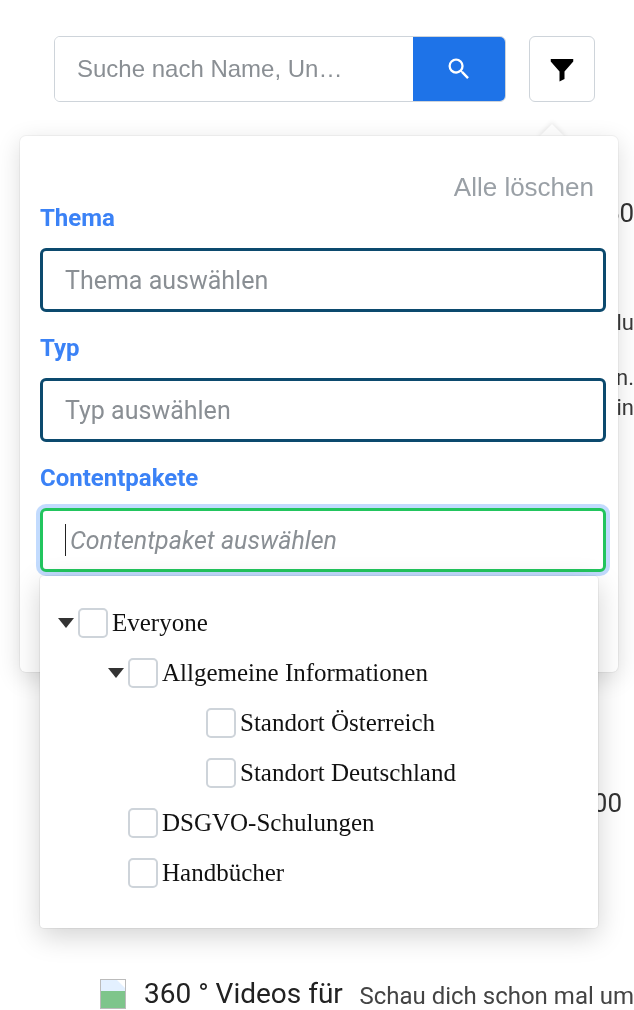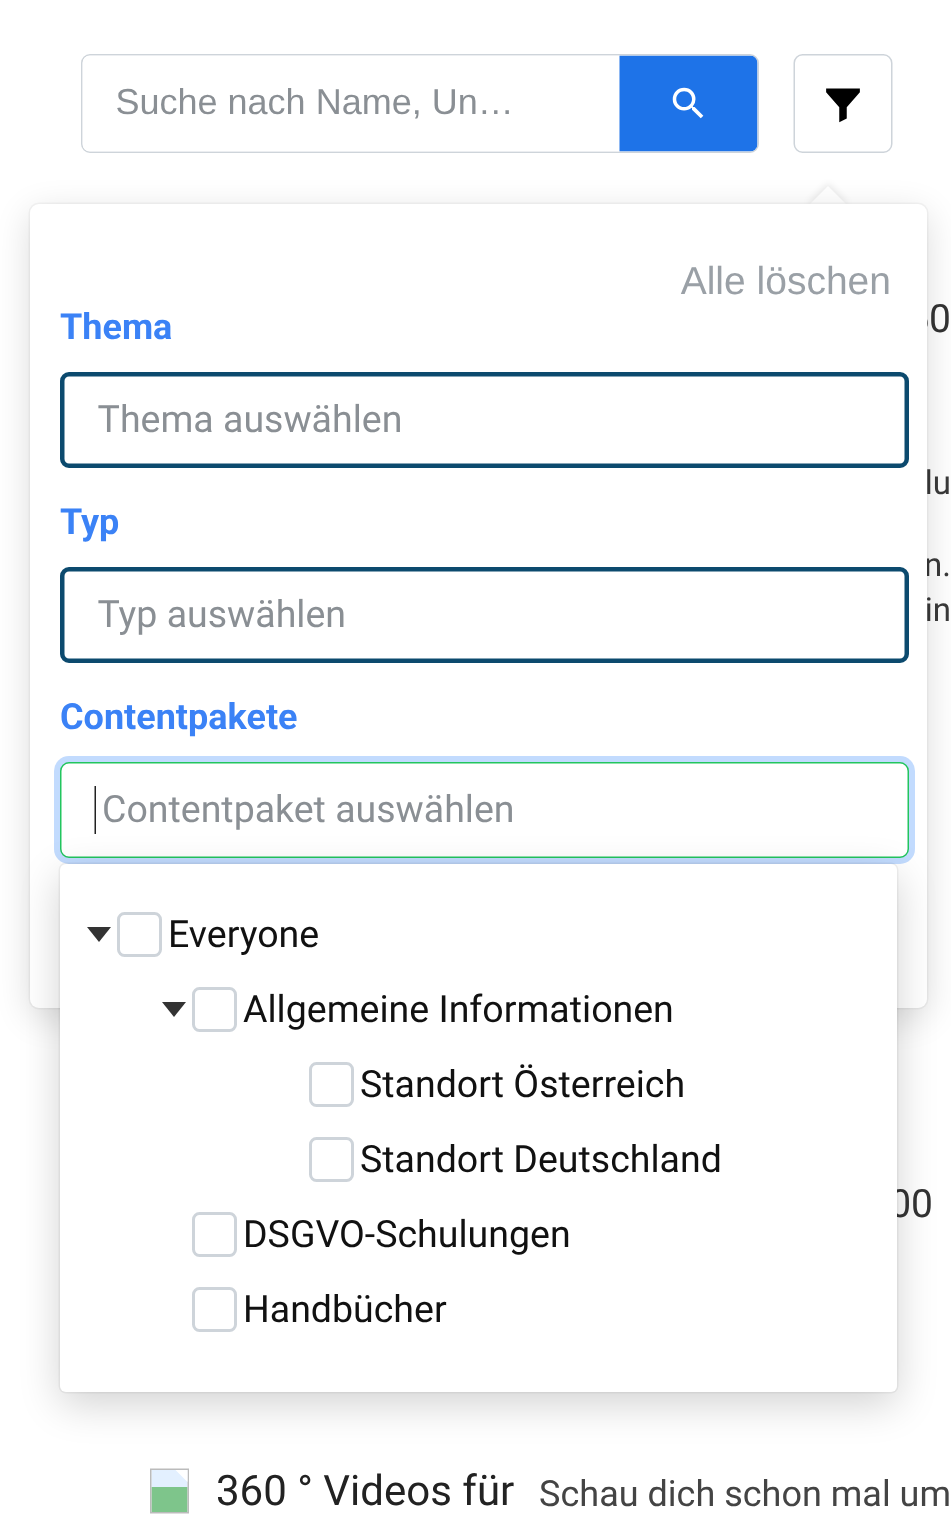--- a/index.html
+++ b/index.html
@@ -141,22 +141,23 @@
       border-radius: 6px;
       padding: 0 22px;
       font-size: 25px;
       color: #8a8f94;
       background: #fff;
       display: flex;
       align-items: center;
       cursor: pointer;
     }
     .select-box.focused {
-      border: 1px solid #22c55e;
+      border: 3px solid #22c55e;
       box-shadow: 0 0 0 4px rgba(13,110,253,0.25);
+      font-style: italic;
     }
     .select-box.focused .cursor-bar {
       display: inline-block;
       width: 1px; height: 32px;
       background: #222;
       margin-right: 4px;
     }
     .tree-dropdown {
       position: absolute;
       left: 20px;
@@ -167,20 +168,21 @@
       padding: 22px 18px 30px 18px;
       margin-top: 4px;
     }
     .tree-row {
       display: flex;
       align-items: center;
       gap: 4px;
       padding: 10px 0;
       font-size: 25px;
       color: #111;
+      font-family: Liberation Serif, serif;
     }
     .toggle-caret {
       width: 0; height: 0;
       border-left: 8px solid transparent;
       border-right: 8px solid transparent;
       border-top: 10px solid #333;
       cursor: pointer;
       flex-shrink: 0;
     }
     .spacer-caret { width: 16px; flex-shrink: 0; }

